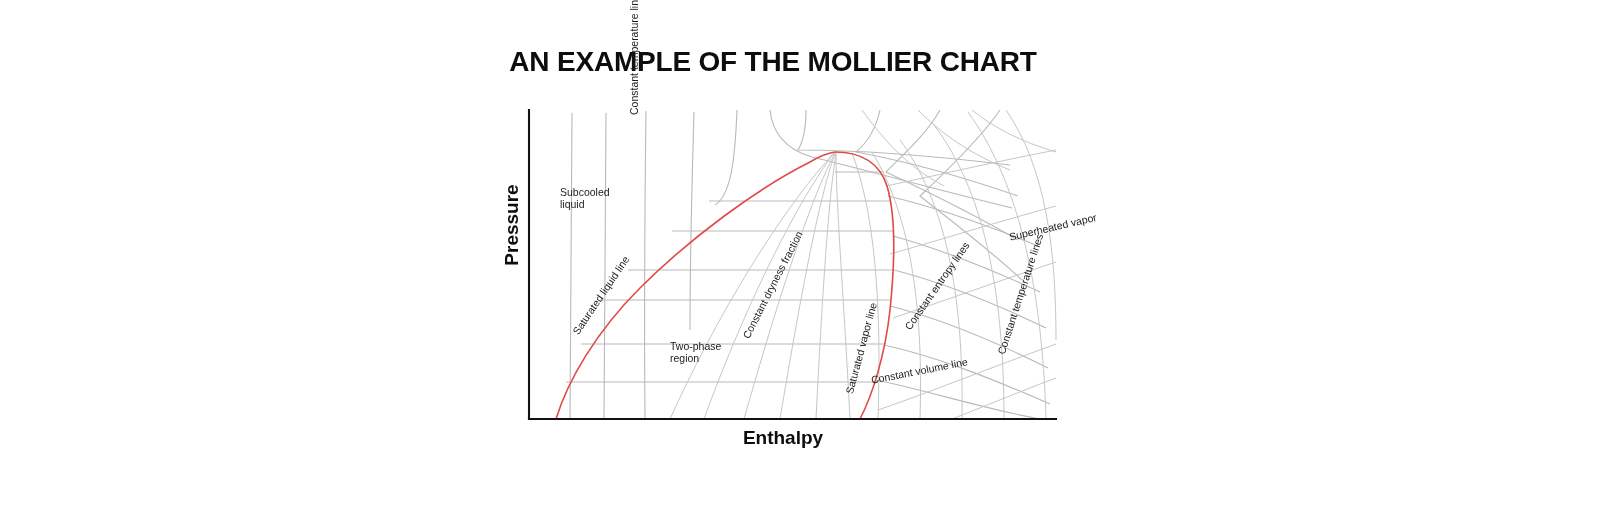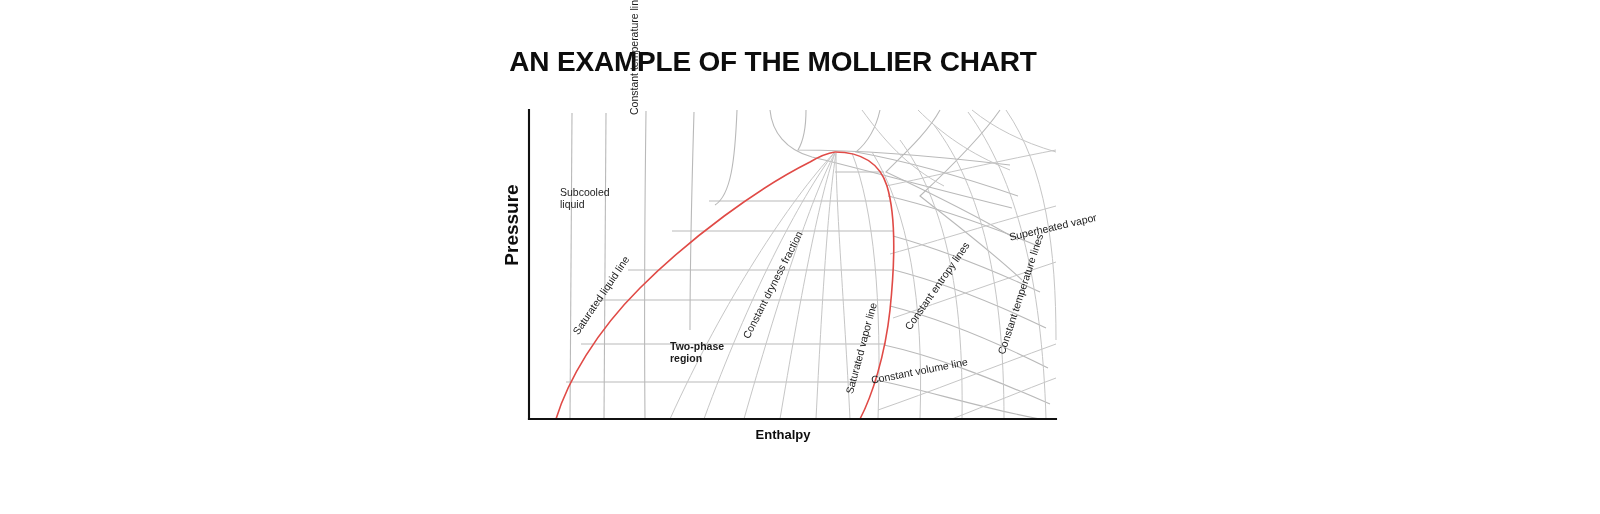--- a/index.html
+++ b/index.html
@@ -53,21 +53,21 @@
     font-weight: bold;
     color: #0d0d0d;
     white-space: nowrap;
   }
   .axis-title-x {
     position: absolute;
     left: 693px;
     top: 427px;
     width: 180px;
     text-align: center;
-    font-size: 13px;
+    font-size: 19px;
     font-weight: bold;
     color: #0d0d0d;
     white-space: nowrap;
   }
 
   
   #plot {
     position: absolute;
     left: 0;
     top: 0;
@@ -106,21 +106,21 @@
   }
   .anno.block {
     text-align: left;
     white-space: normal;
   }
 
   .a-subcooled      { left: 560px; top: 186px; width: 56px; }
   .a-temp-left      { left: 628px; top: 115px; width: 120px; transform: rotate(-90deg); transform-origin: 0 0; }
   .a-satliq         { left: 570px; top: 330px; width: 110px; transform: rotate(-56deg); transform-origin: 0 0; }
   .a-dryness        { left: 740px; top: 335px; width: 116px; transform: rotate(-63deg); transform-origin: 0 0; }
-  .a-twophase       { left: 670px; top: 340px; width: 62px; font-weight: bold; }
+  .a-twophase       { left: 670px; top: 340px; width: 62px; }
   .a-satvap         { left: 843px; top: 392px; width: 110px; transform: rotate(-75deg); transform-origin: 0 0; }
   .a-entropy        { left: 902px; top: 325px; width: 112px; transform: rotate(-55deg); transform-origin: 0 0; }
   .a-temp-right     { left: 995px; top: 352px; width: 120px; transform: rotate(-72deg); transform-origin: 0 0; }
   .a-superheat      { left: 1008px; top: 231px; width: 100px; transform: rotate(-13deg); transform-origin: 0 0; }
   .a-volume         { left: 870px; top: 374px; width: 100px; transform: rotate(-11deg); transform-origin: 0 0; }
 </style>
 </head>
 <body>
 
 <div id="figure">

